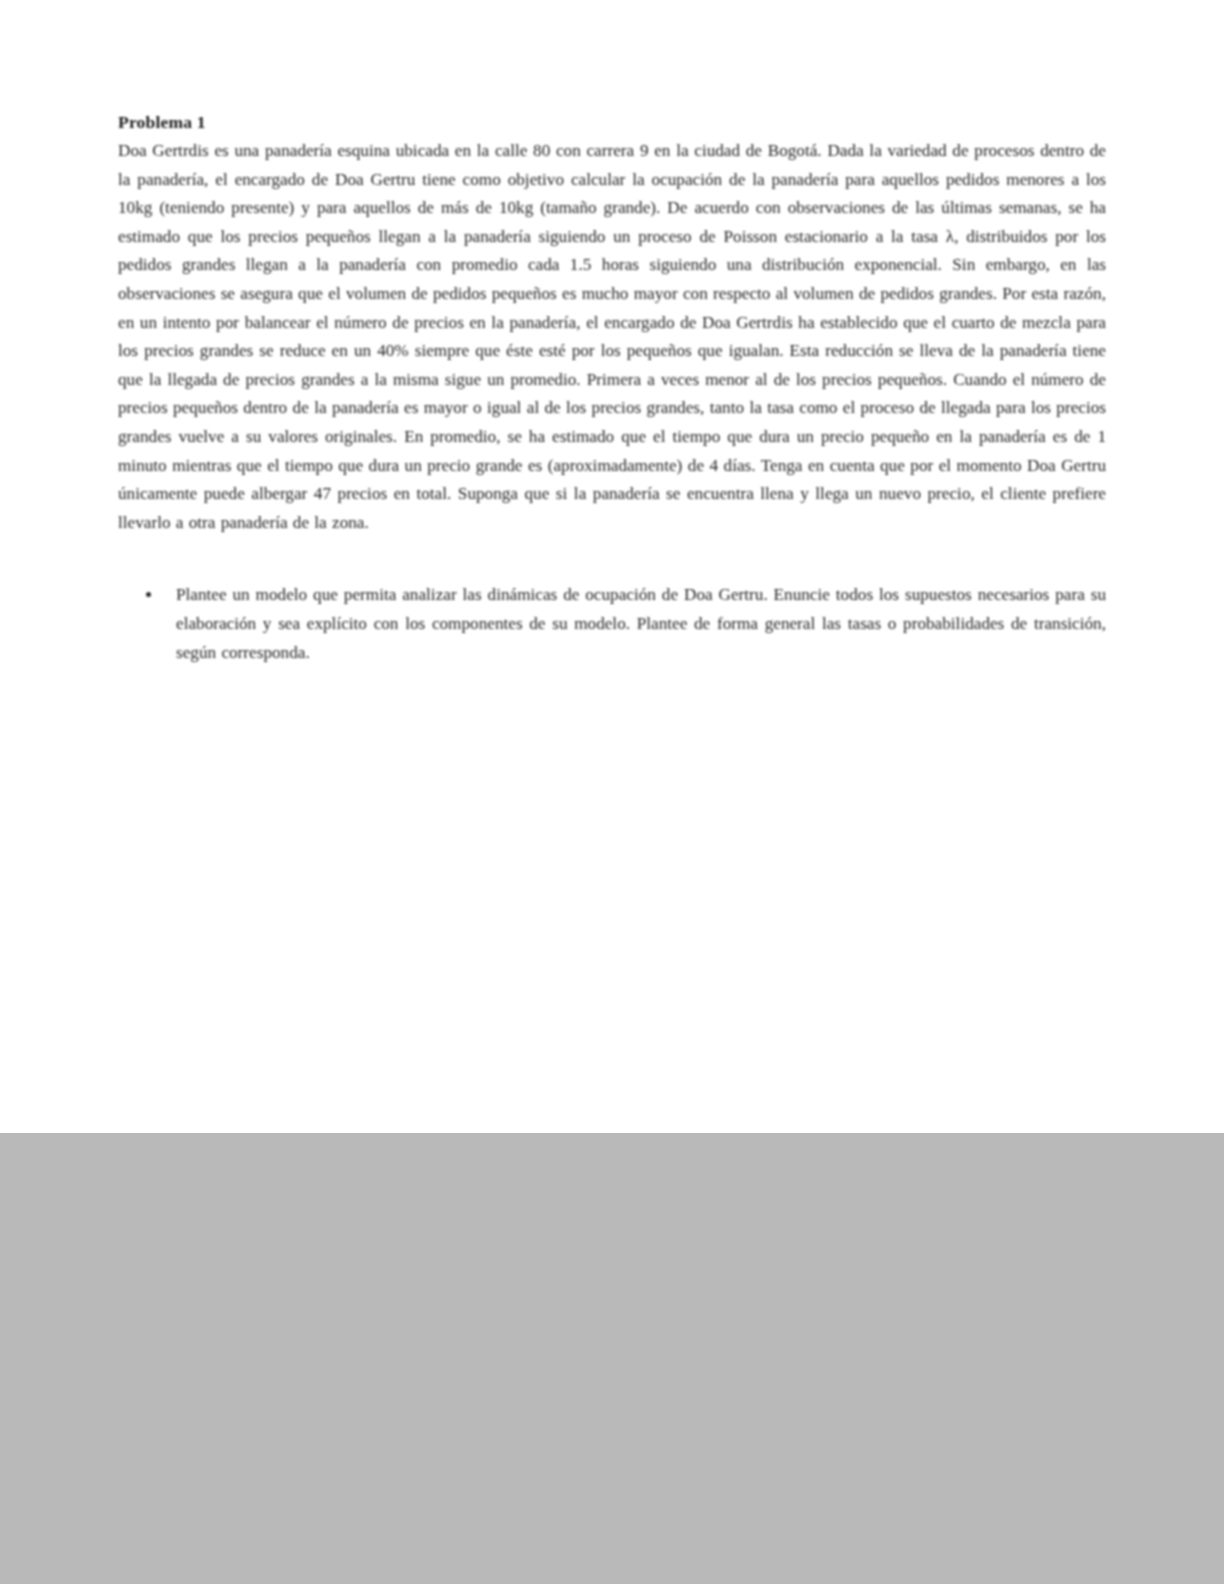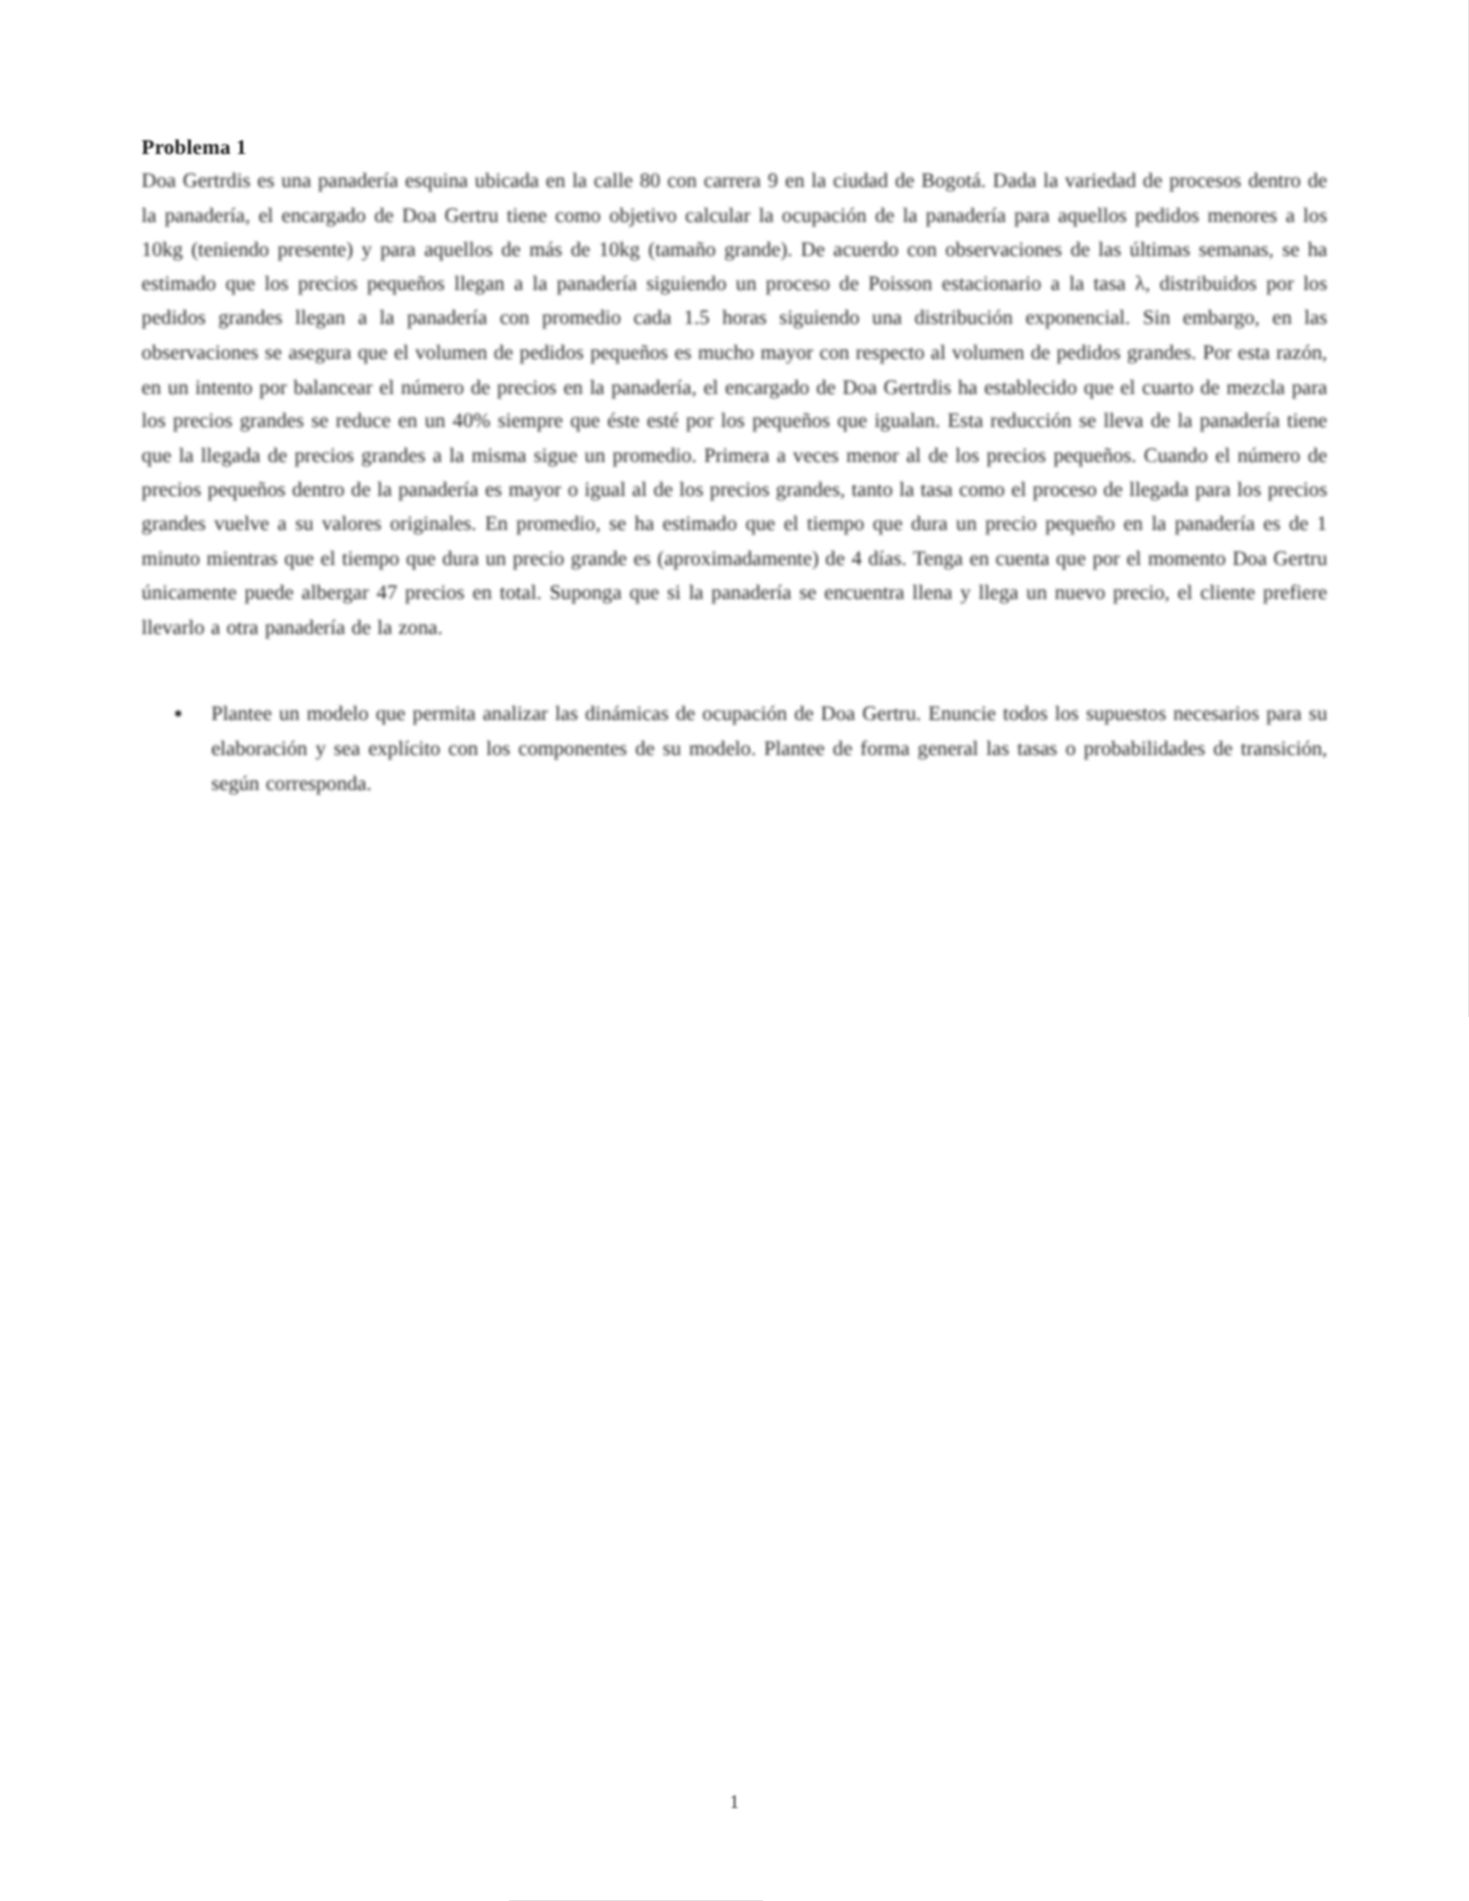--- a/index.html
+++ b/index.html
@@ -8,21 +8,21 @@
     background: #b9b9b9;
   }
   body {
     width: 1224px;
     height: 1584px;
     font-family: "Liberation Serif", serif;
   }
   .page {
     position: relative;
     width: 1224px;
-    height: 1584px;
+    height: 1133px;
     background: #ffffff;
     box-sizing: border-box;
     overflow: hidden;
   }
   .content {
     position: absolute;
     left: 118px;
     top: 112px;
     width: 988px;
   }

